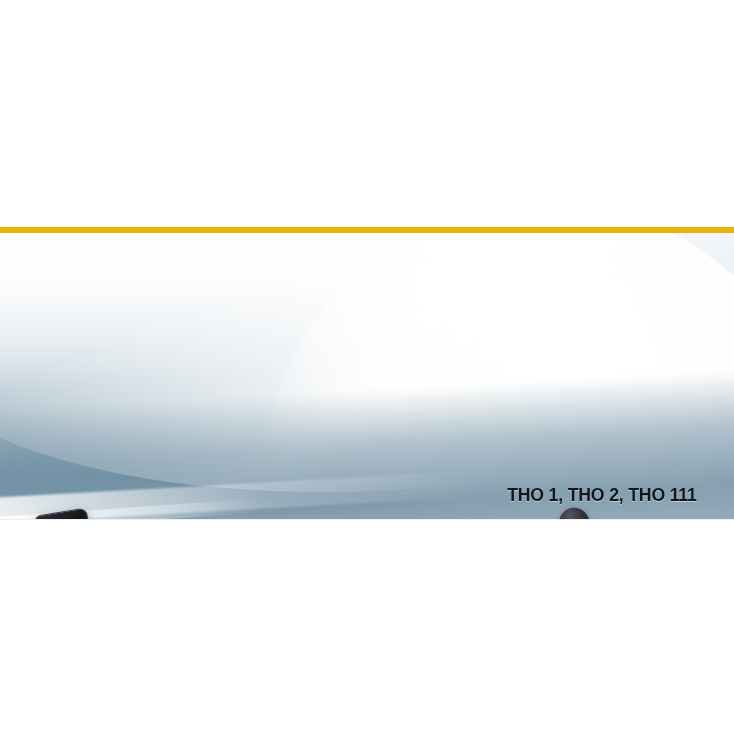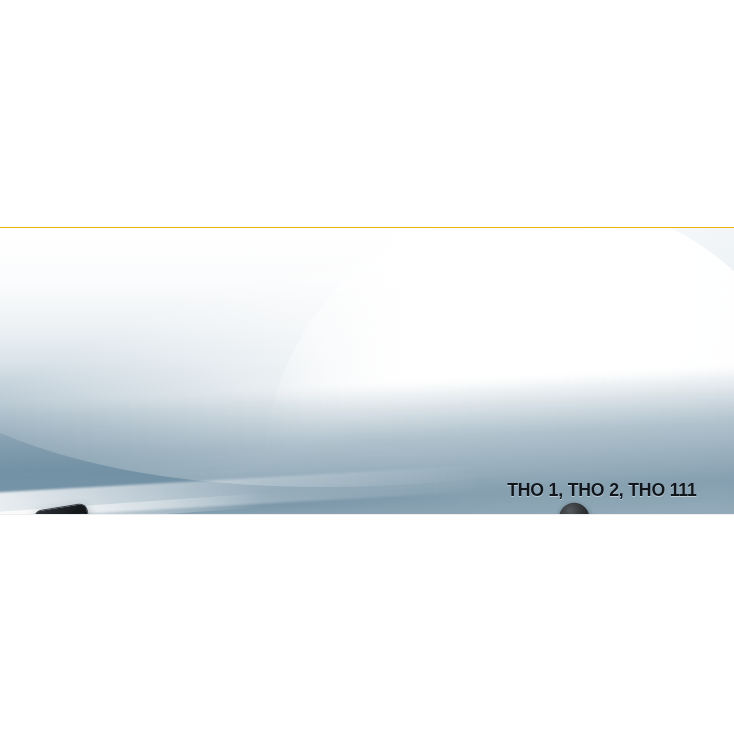--- a/index.html
+++ b/index.html
@@ -4,21 +4,21 @@
 <style>
   html,body{margin:0;padding:0;background:#ffffff;}
   body{width:734px;height:734px;font-family:"Liberation Sans",sans-serif;overflow:hidden;}
 
   .page{position:relative;width:734px;height:734px;background:#ffffff;}
 
   
   .banner{
     position:absolute;left:0;top:227px;width:734px;height:286px;
     overflow:hidden;background:#ffffff;
-    border-top:1px solid #eab308;border-bottom:1px solid #eeeeee;
+    border-top:6px solid #eab308;border-bottom:1px solid #eeeeee;
   }
   
   .bg-wash{
     position:absolute;inset:0;
     background:linear-gradient(180deg,
       #ffffff 0%, #fbfcfd 18%, #eef2f5 34%,
       #dbe4ea 46%, #c3d1da 56%, #a9bcc8 66%,
       #90a8b7 76%, #7e9aac 85%, #8fa8b7 92%, #c8d5dd 97%, #f3f6f8 100%);
   }
   

